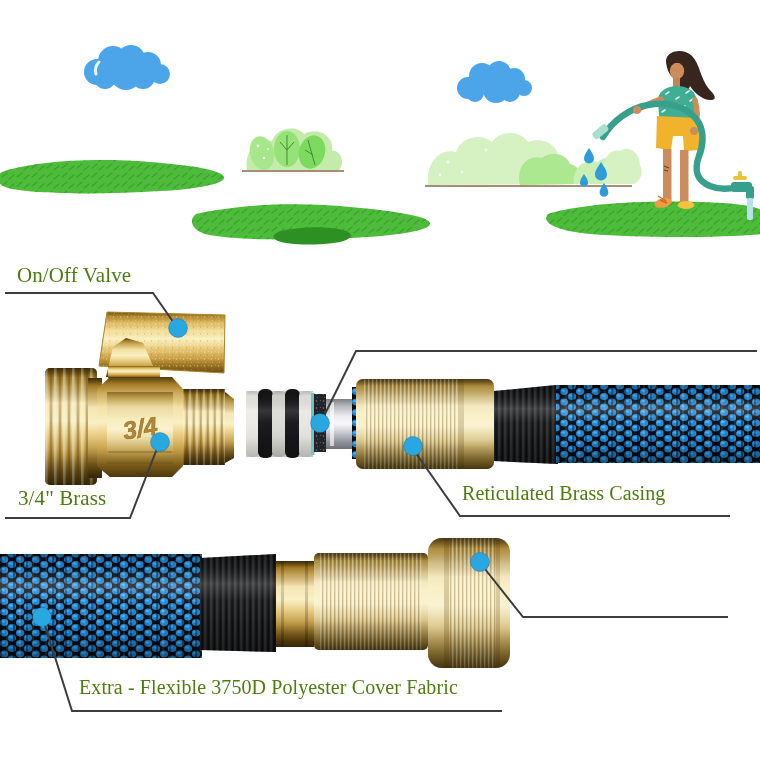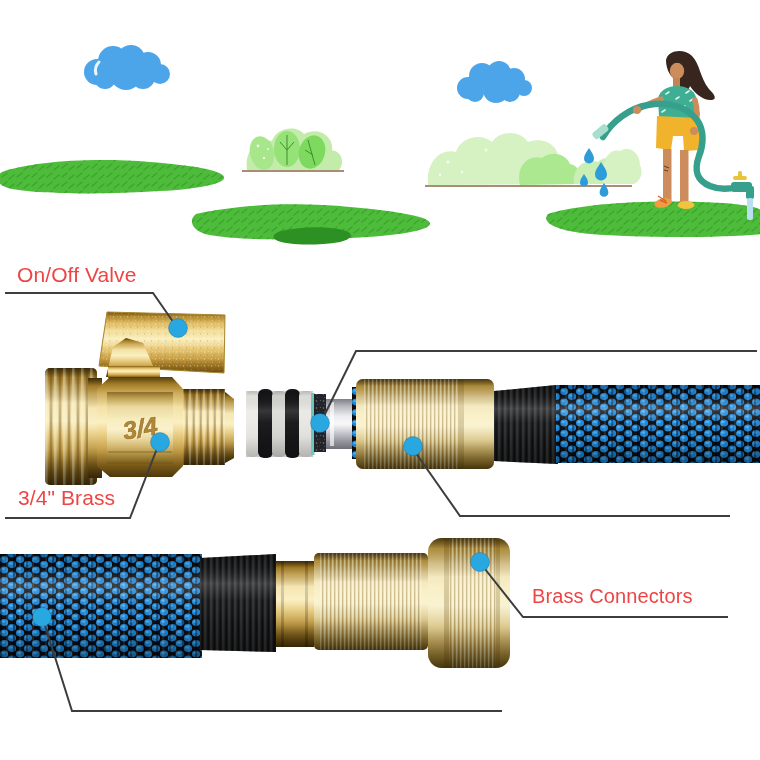--- a/index.html
+++ b/index.html
@@ -2,22 +2,22 @@
 <html><head>
 <meta charset="utf-8">
 <style>
   html,body{margin:0;padding:0;background:#fff;}
   .stage{
     position:relative;width:760px;height:760px;background:#ffffff;overflow:hidden;
     font-family:"Liberation Sans",sans-serif;
   }
   .stage svg{position:absolute;left:0;top:0;}
   .label{
-    position:absolute;color:#ef4444;font-size:20px;line-height:1.15;
-    white-space:nowrap;letter-spacing:0.1px;
+    position:absolute;color:#4d7c0f;font-size:20px;line-height:1.15;
+    white-space:nowrap;letter-spacing:0.1px;font-family:Liberation Serif, serif;
   }
   .label.big{font-size:21px;}
 </style>
 </head>
 <body>
 
 <div class="stage">
 
 <svg width="760" height="760" viewBox="0 0 760 760">
   <defs>
@@ -335,15 +335,16 @@
     <circle cx="160" cy="442" r="9.5"></circle>
     <circle cx="320" cy="423" r="9.5"></circle>
     <circle cx="413" cy="446" r="9.5"></circle>
     <circle cx="480" cy="562" r="9.5"></circle>
     <circle cx="42" cy="617" r="9.5"></circle>
   </g>
 </svg>
 
 <div class="label big" style="left:17px;top:263px">On/Off Valve</div>
 <div class="label big" style="left:18px;top:486px">3/4" Brass</div>
-<div class="label" style="left:532px;top:585px">Brass Connectors</div>
+<div class="label" style="left:462px;top:482px">Reticulated Brass Casing</div>
+<div class="label" style="left:79px;top:676px">Extra - Flexible 3750D Polyester Cover Fabric</div>
 
 </div>
 
 </body></html>

